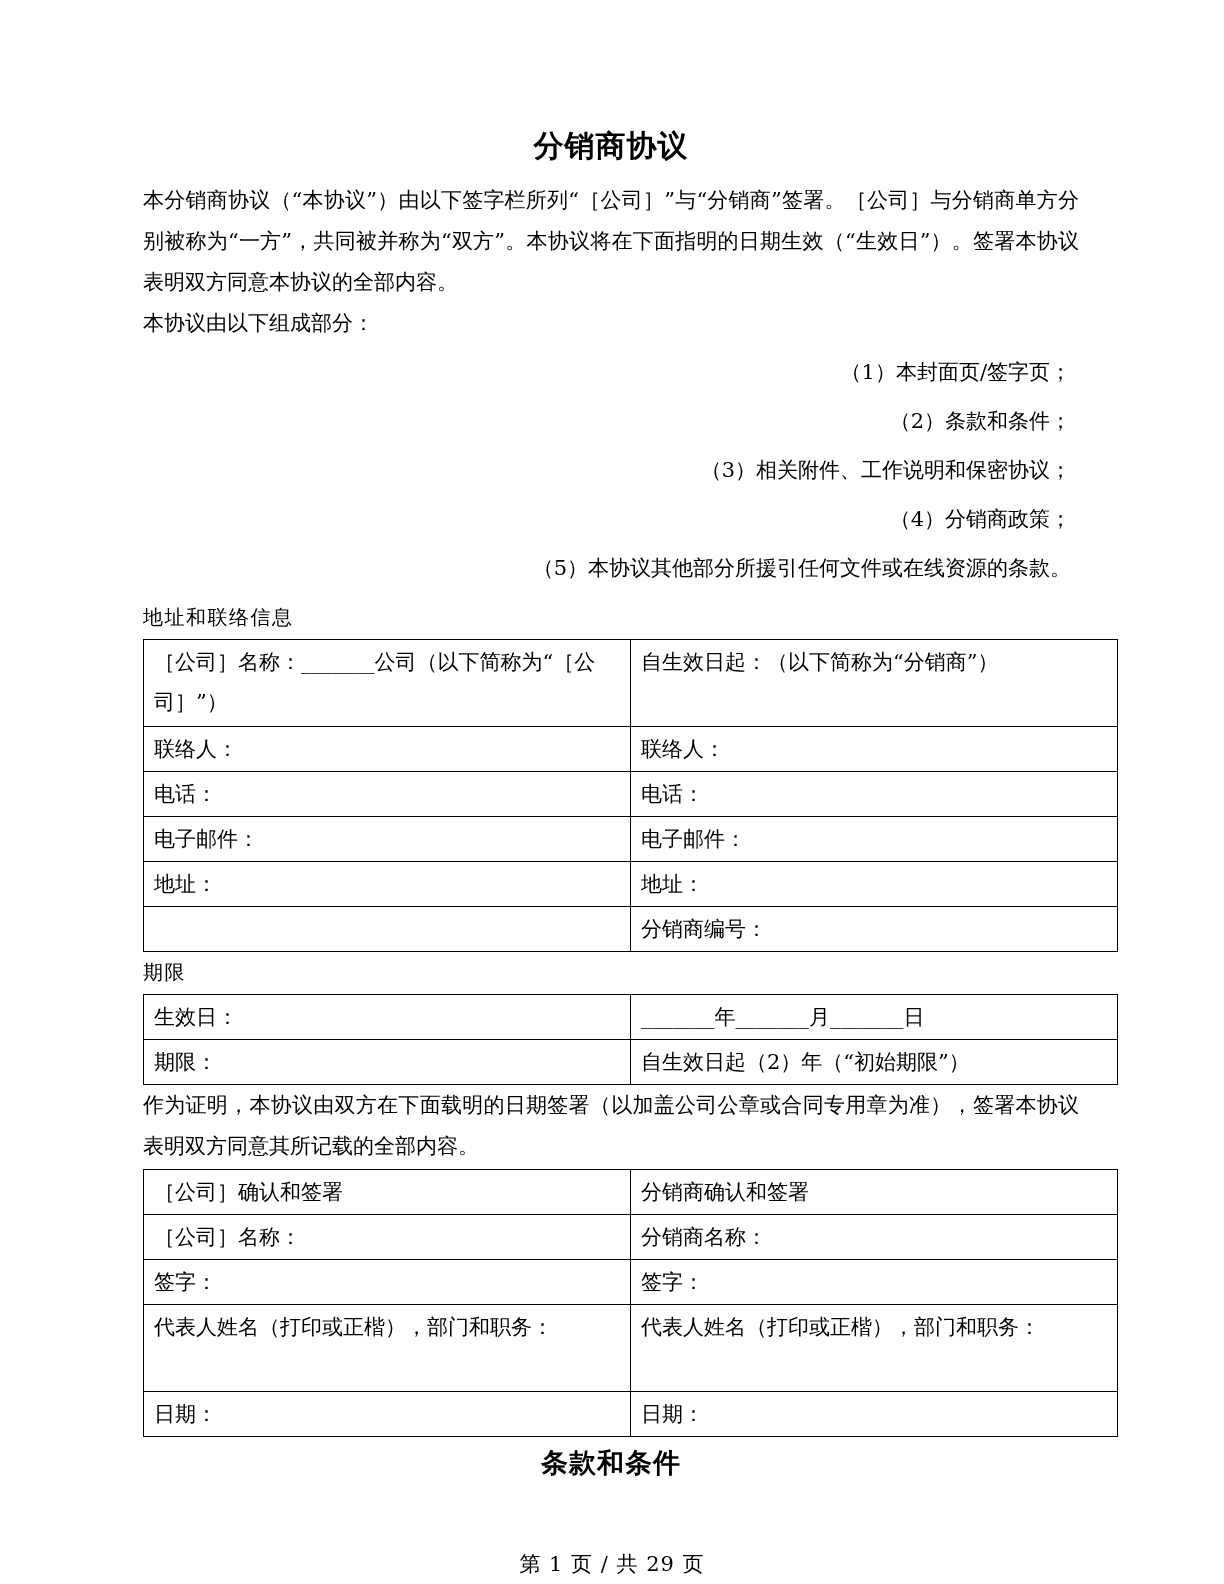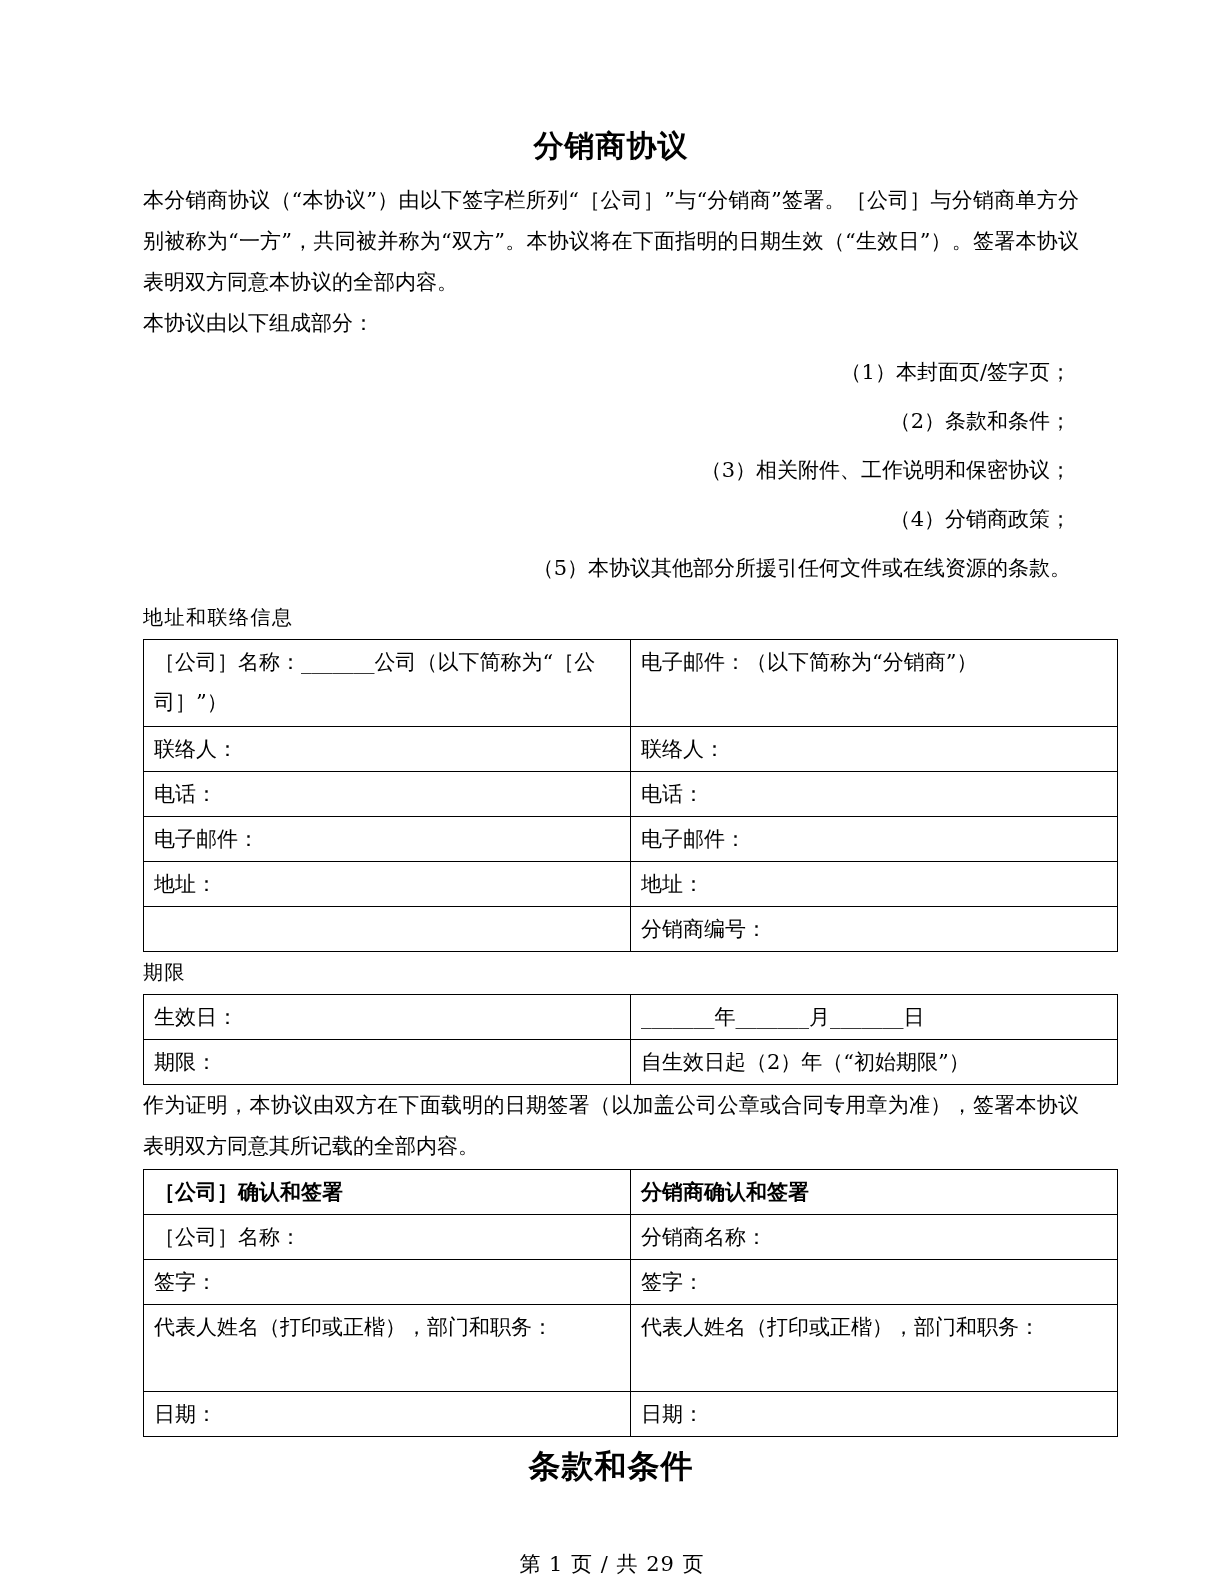--- a/index.html
+++ b/index.html
@@ -34,21 +34,21 @@
   
   .doc-title {
     font-size: 30px;
     font-weight: bold;
     text-align: center;
     letter-spacing: 1px;
     margin: 0 0 16px 0;
     line-height: 1.2;
   }
   .section-title {
-    font-size: 32px;
+    font-size: 27px;
     font-weight: bold;
     text-align: center;
     letter-spacing: 1px;
     margin: 10px 0 0 0;
     line-height: 1.2;
   }
 
   
   .para {
     font-size: 21px;
@@ -90,21 +90,21 @@
   table.doc-table td {
     border: 1.6px solid #000000;
     font-size: 21px;
     line-height: 40px;
     padding: 2px 8px 2px 10px;
     vertical-align: top;
     word-break: break-all;
   }
   table.doc-table td.col-left  { width: 468px; }
   table.doc-table td.col-right { width: 468px; }
-  td.bold-cell { font-weight: bold; }
+  td.bold-cell { font-weight: normal; }
   td.tall-2 { height: 82px; }
 
   
   .footer {
     position: absolute;
     left: 0;
     top: 1550px;
     width: 1224px;
     text-align: center;
     font-size: 21px;
@@ -129,21 +129,21 @@
     <p class="list-item">（3）相关附件、工作说明和保密协议；</p>
     <p class="list-item">（4）分销商政策；</p>
     <p class="list-item">（5）本协议其他部分所援引任何文件或在线资源的条款。</p>
 
     <p class="label-line">地址和联络信息</p>
 
     <table class="doc-table">
       <tbody>
         <tr>
           <td class="col-left tall-2">［公司］名称：_______公司（以下简称为“［公司］”）</td>
-          <td class="col-right tall-2">电子邮件：（以下简称为“分销商”）</td>
+          <td class="col-right tall-2">自生效日起：（以下简称为“分销商”）</td>
         </tr>
         <tr>
           <td class="col-left">联络人：</td>
           <td class="col-right">联络人：</td>
         </tr>
         <tr>
           <td class="col-left">电话：</td>
           <td class="col-right">电话：</td>
         </tr>
         <tr>

